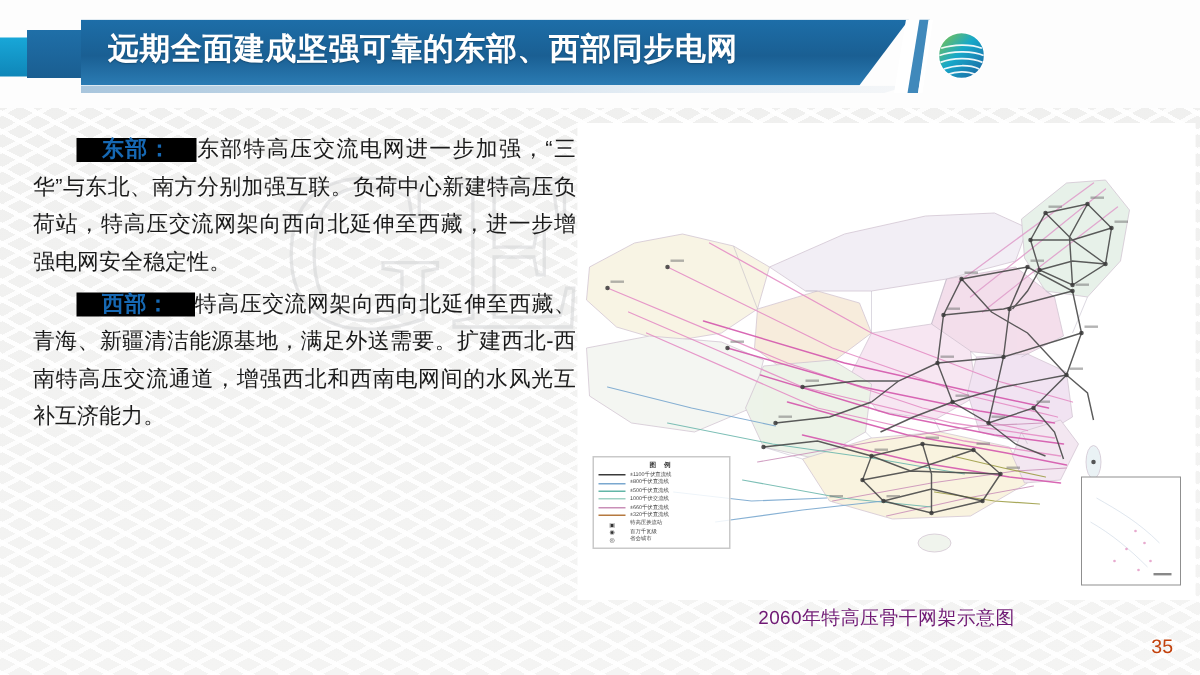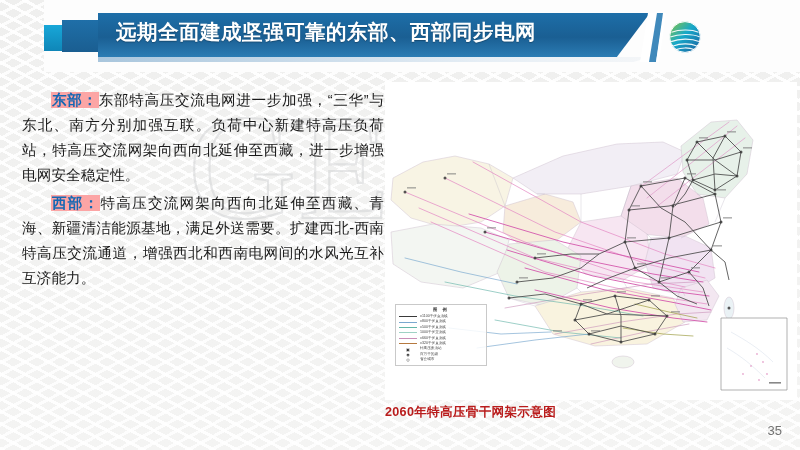--- a/index.html
+++ b/index.html
@@ -65,21 +65,20 @@
     stroke: #d3d4d6;
     stroke-width: 2.2;
   }
 
   
   #header {
     position: absolute;
     left: 0; top: 0;
     width: 644px; height: 72px;
     z-index: 3;
-    margin-left: 44px;
   }
   
   #header-underlay {
     position: absolute;
     left: 0; top: 0;
     width: 800px; height: 72px;
     background: #fdfdfd;
   }
   
   #accent-cyan {
@@ -176,22 +175,22 @@
     color: #1a1a1a;
     text-indent: 29px;
     margin: 0 0 3px 0;
     text-align: justify;
     letter-spacing: 0.1px;
   }
   .para.p-last { margin-bottom: 0; }
   .lead {
     color: #1668b3;
     font-weight: bold;
-    background: #fca5a5;
-    padding: 0 1px;
+    background: #000000;
+    padding: 0 17px;
   }
 
   
   #map-panel {
     position: absolute;
     left: 385px; top: 82px;
     width: 412px; height: 318px;
     z-index: 4;
     background: #ffffff;
     overflow: hidden;
@@ -240,31 +239,32 @@
     color: #444;
     white-space: nowrap;
     line-height: 5.4px;
   }
 
   
   #map-caption {
     position: absolute;
     left: 385px; top: 404px;
     width: 412px;
+    text-align: center;
     font-size: 12.6px;
-    font-weight: bold;
-    color: #b91c1c;
+    font-weight: normal;
+    color: #701a75;
     z-index: 5;
     letter-spacing: 0.3px;
   }
   #page-number {
     position: absolute;
     right: 18px; bottom: 12px;
     font-size: 13px;
-    color: #737373;
+    color: #c2410c;
     z-index: 5;
   }
 </style>
 </head>
 <body>
 
 <div id="slide">
 
   <div id="bg-texture"></div>
 

